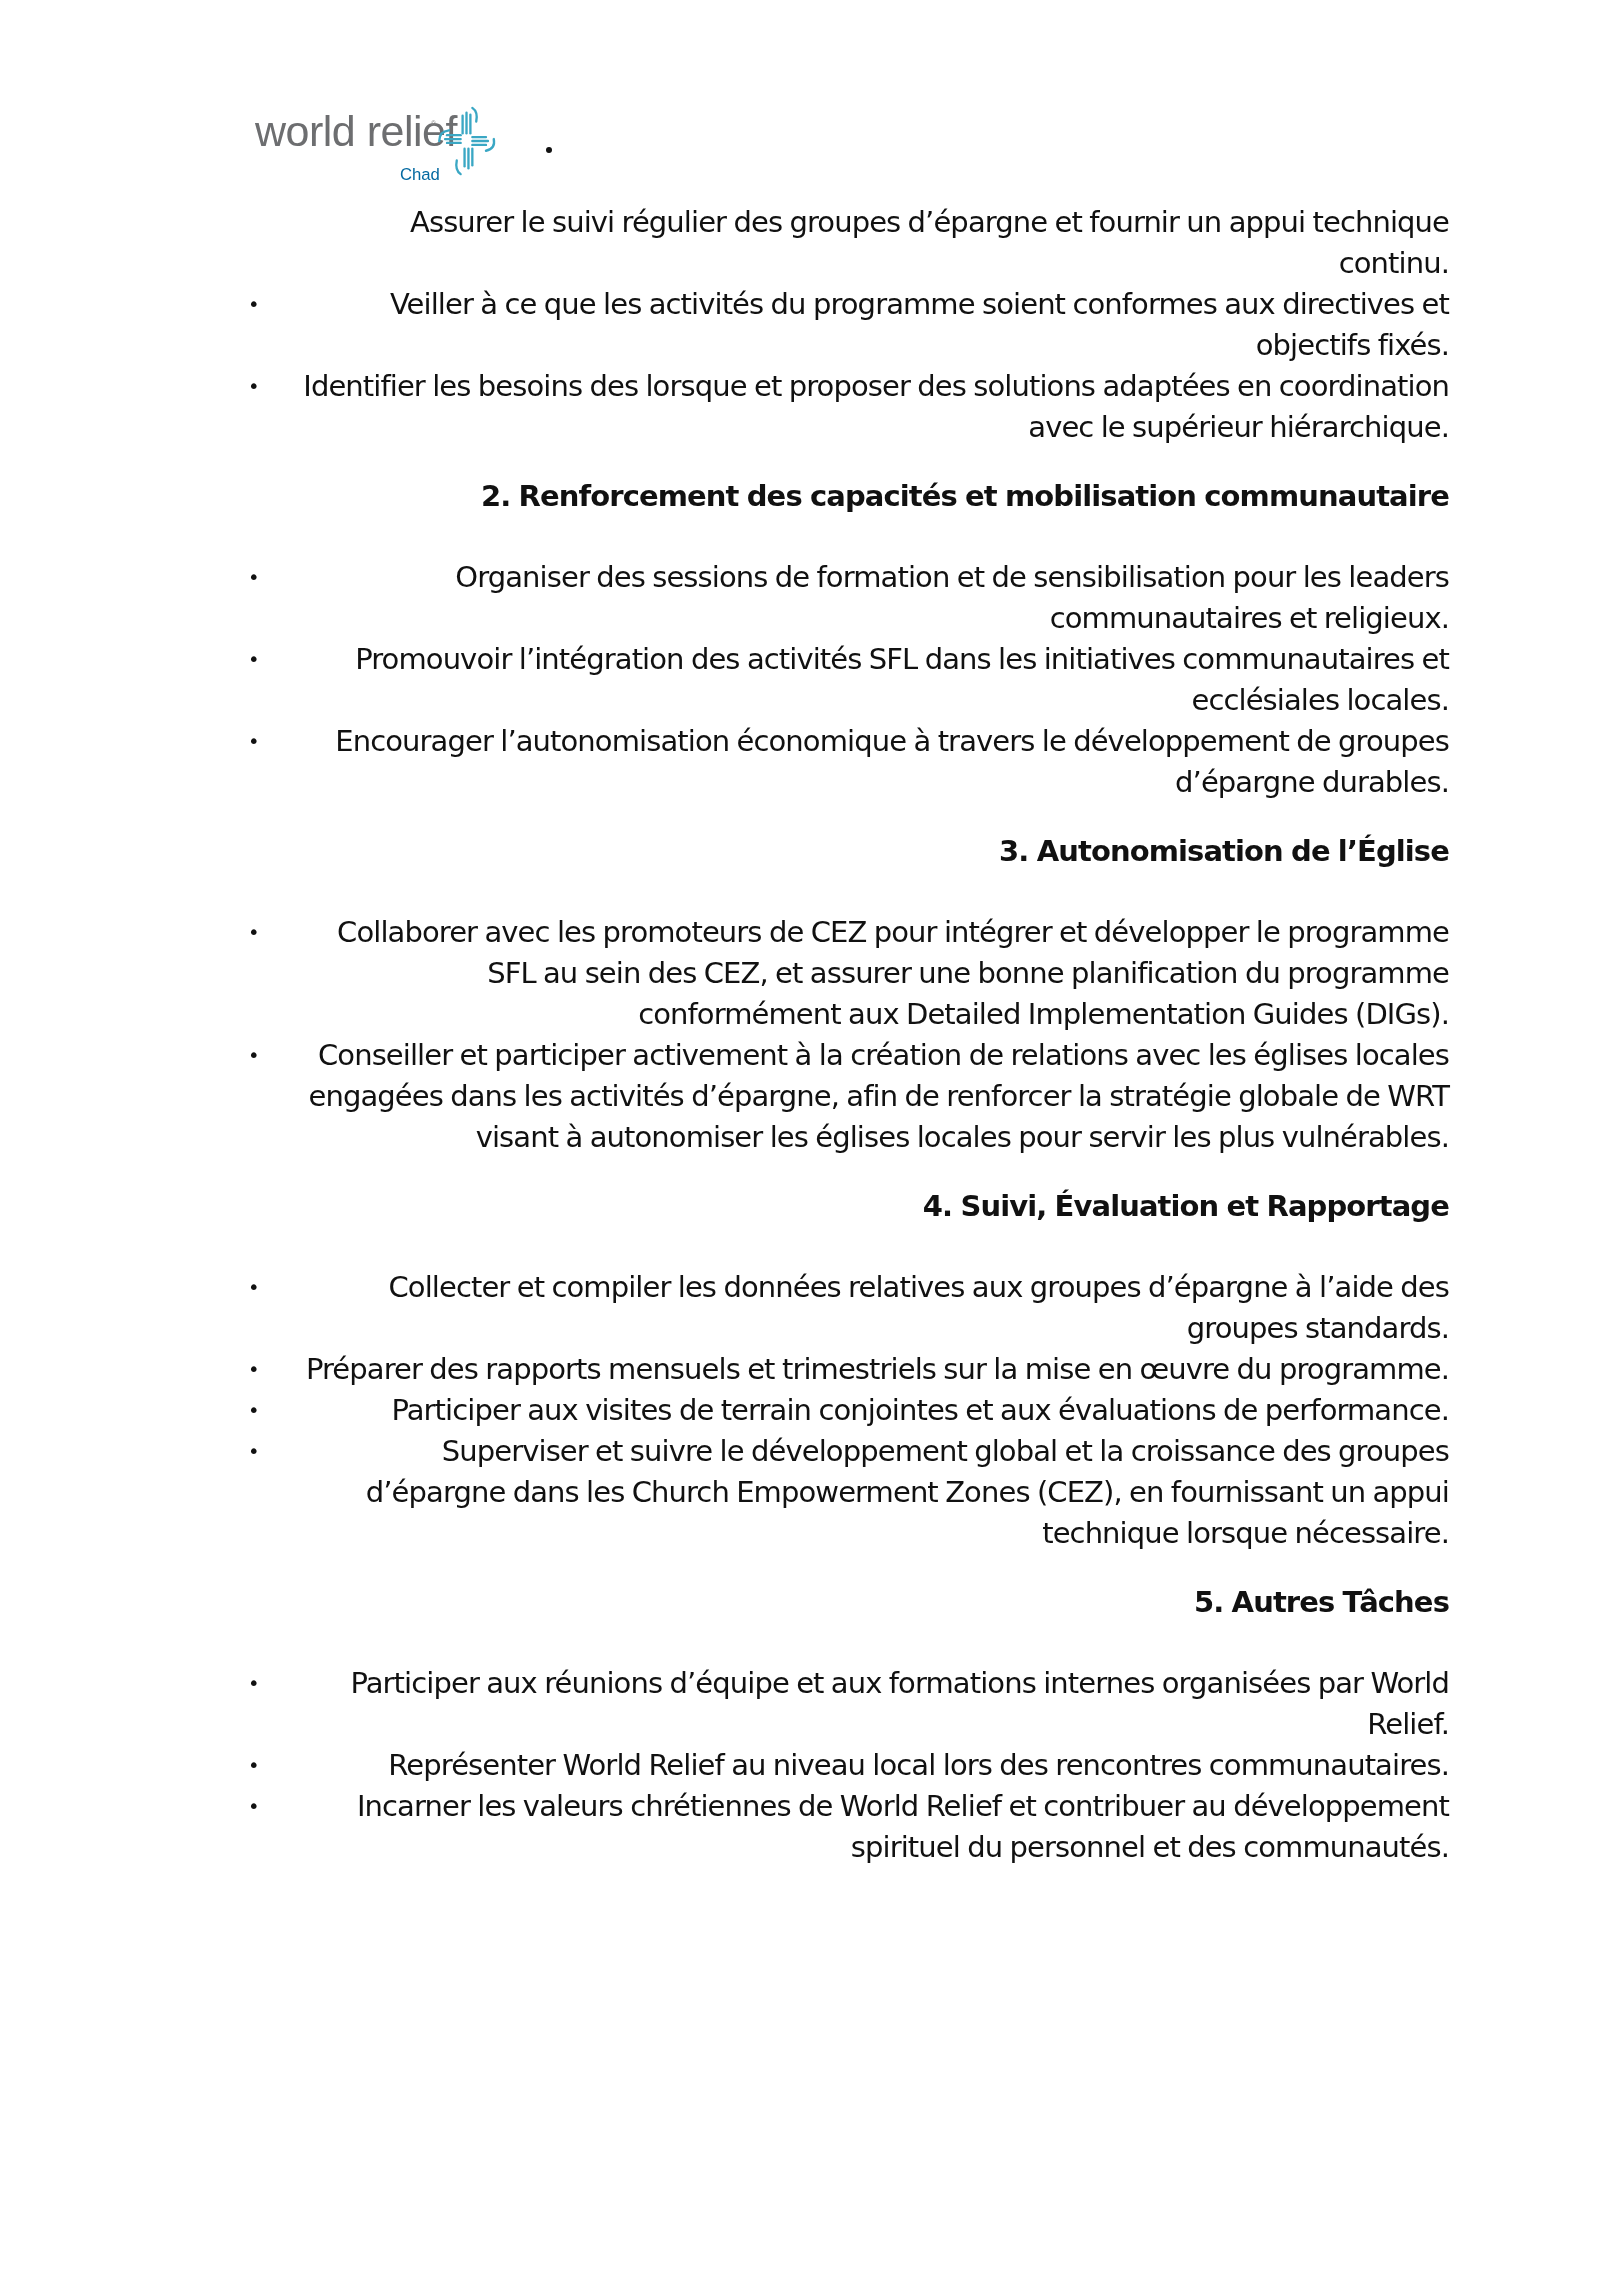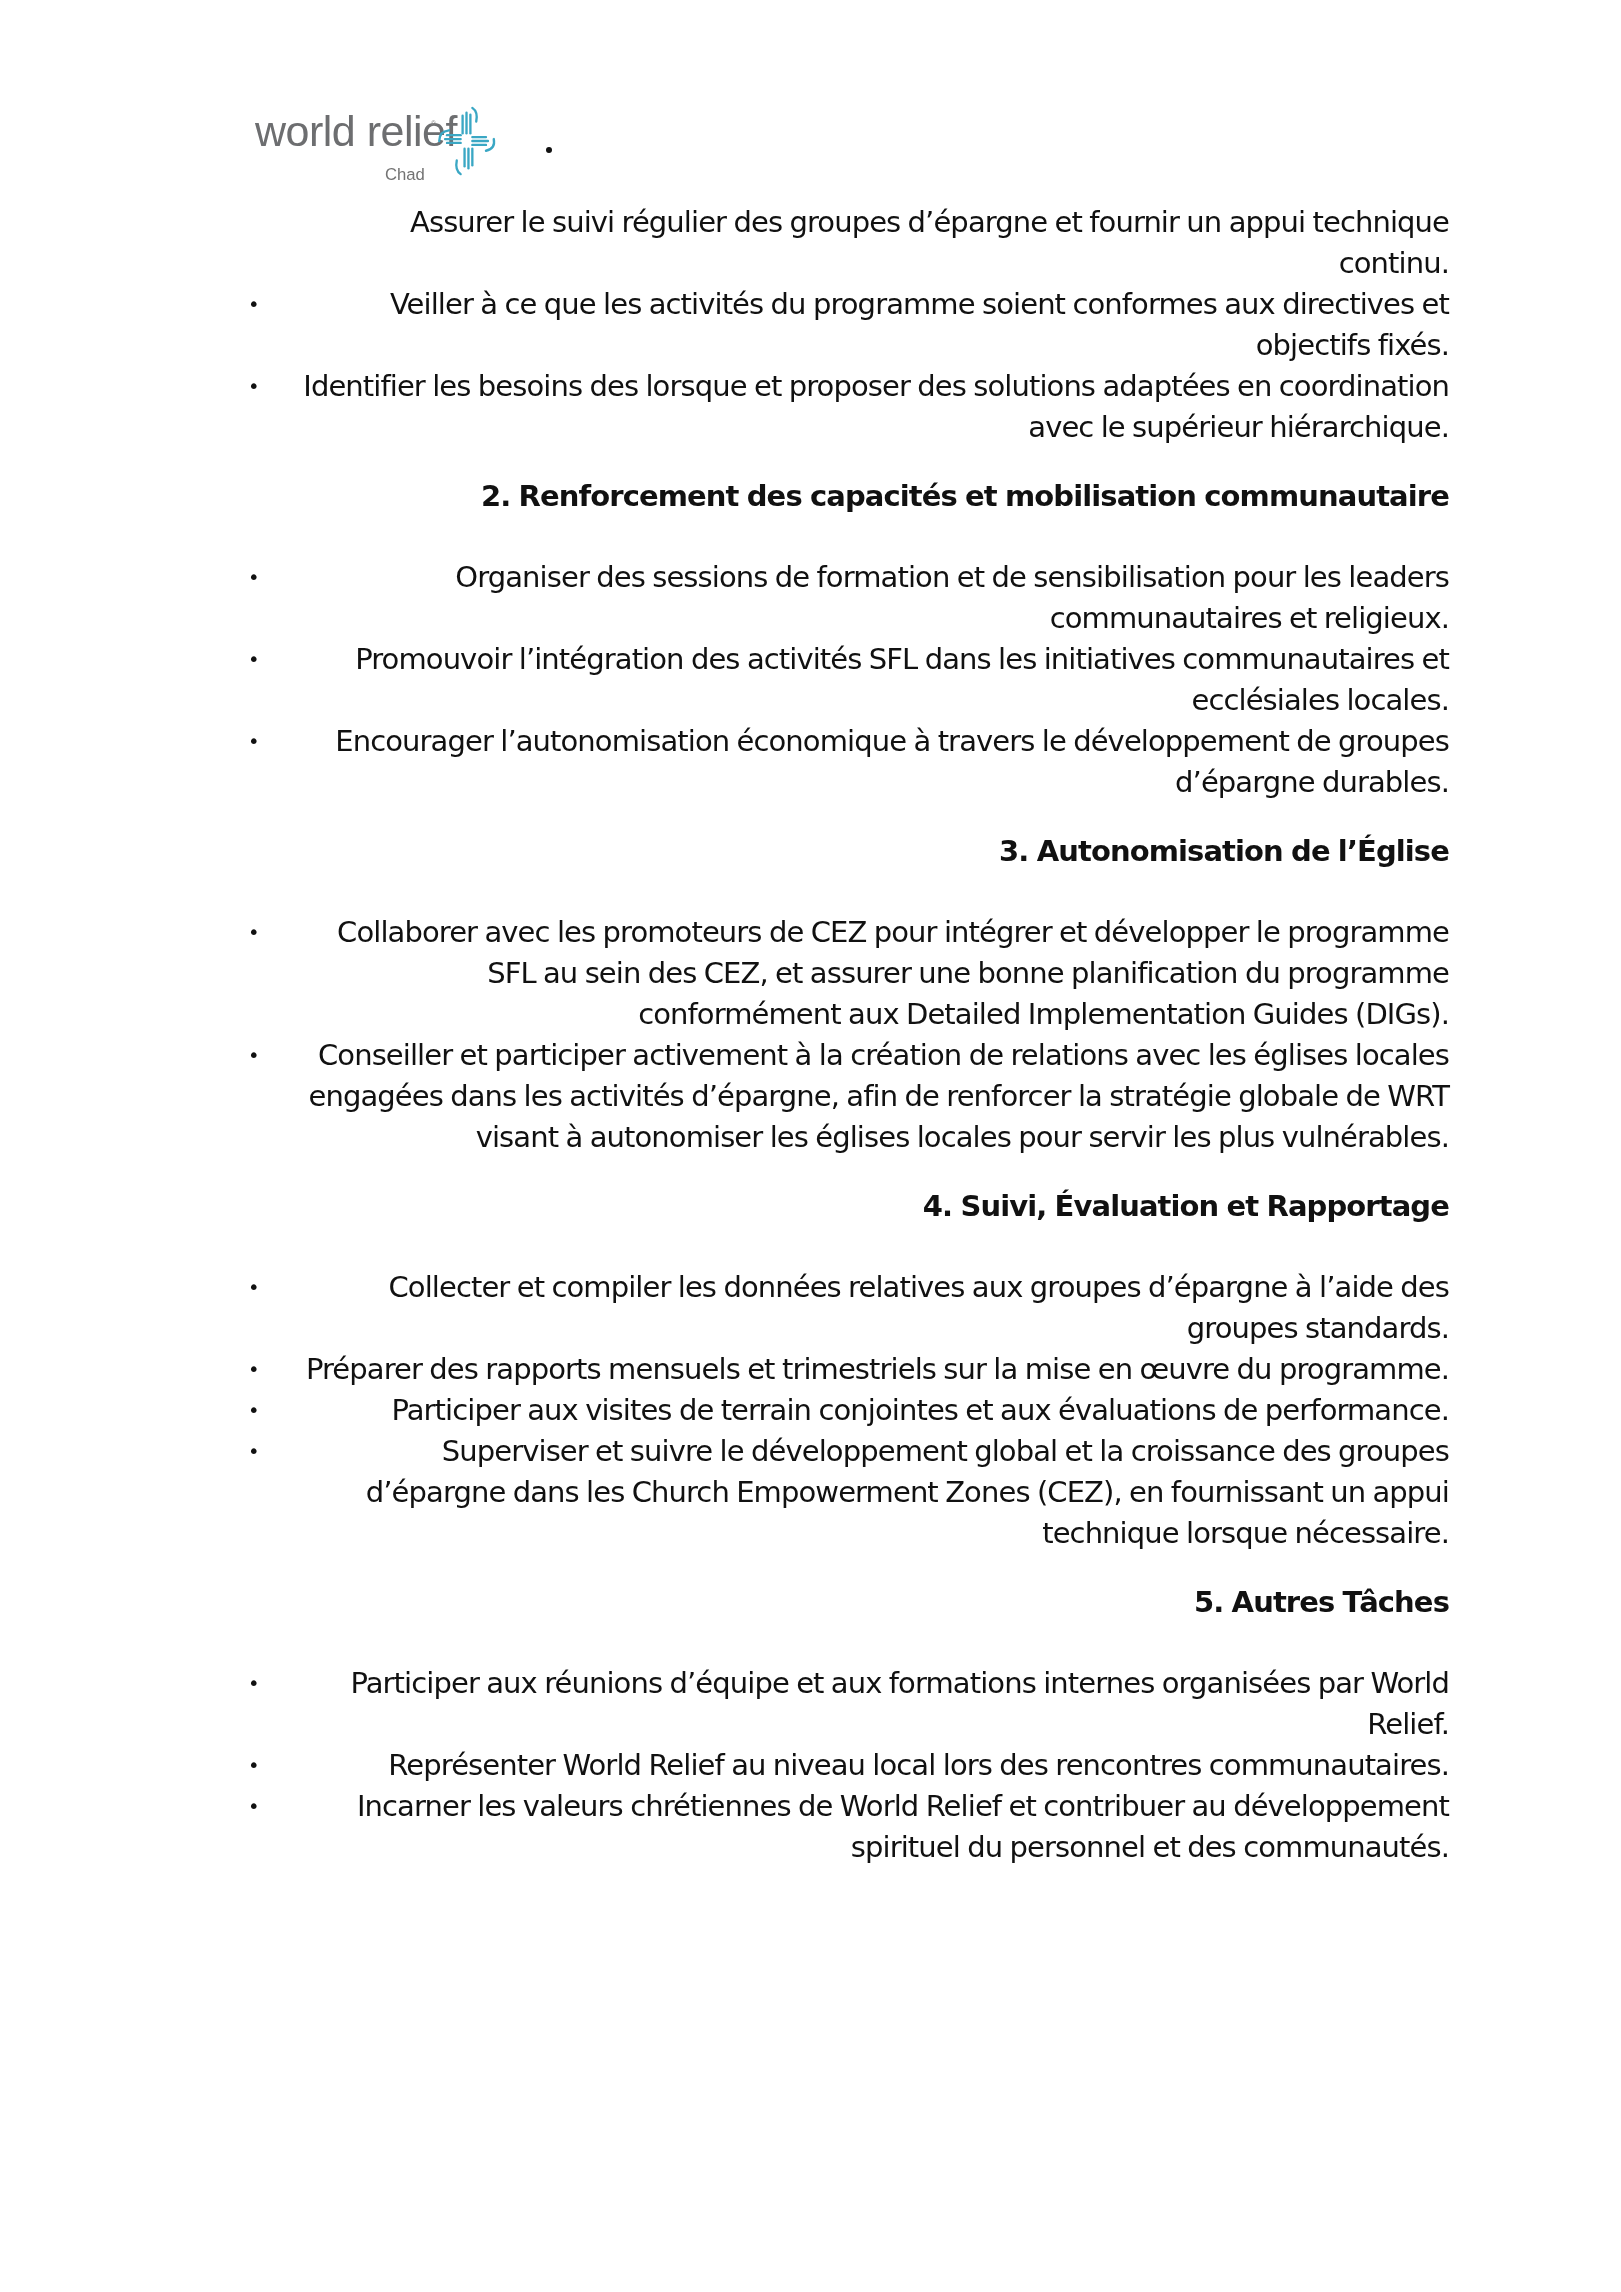--- a/index.html
+++ b/index.html
@@ -42,25 +42,25 @@
     .logo-reg {
       position: absolute;
       left: 200px;
       top: 17.6px;
       font-size: 6.9px;
       color: #8a8a8a;
       font-family: "Liberation Sans", sans-serif;
     }
     .logo-country {
       position: absolute;
-      left: 154px;
+      left: 169px;
       top: 65px;
       font-family: "Liberation Sans", sans-serif;
       font-size: 16.7px;
-      color: #737373;
+      color: #0369a1;
       line-height: 1;
     }
     .logo-mark {
       position: absolute;
       left: 204px;
       top: 2px;
       width: 63px;
       height: 74px;
     }
     .header-dot {

